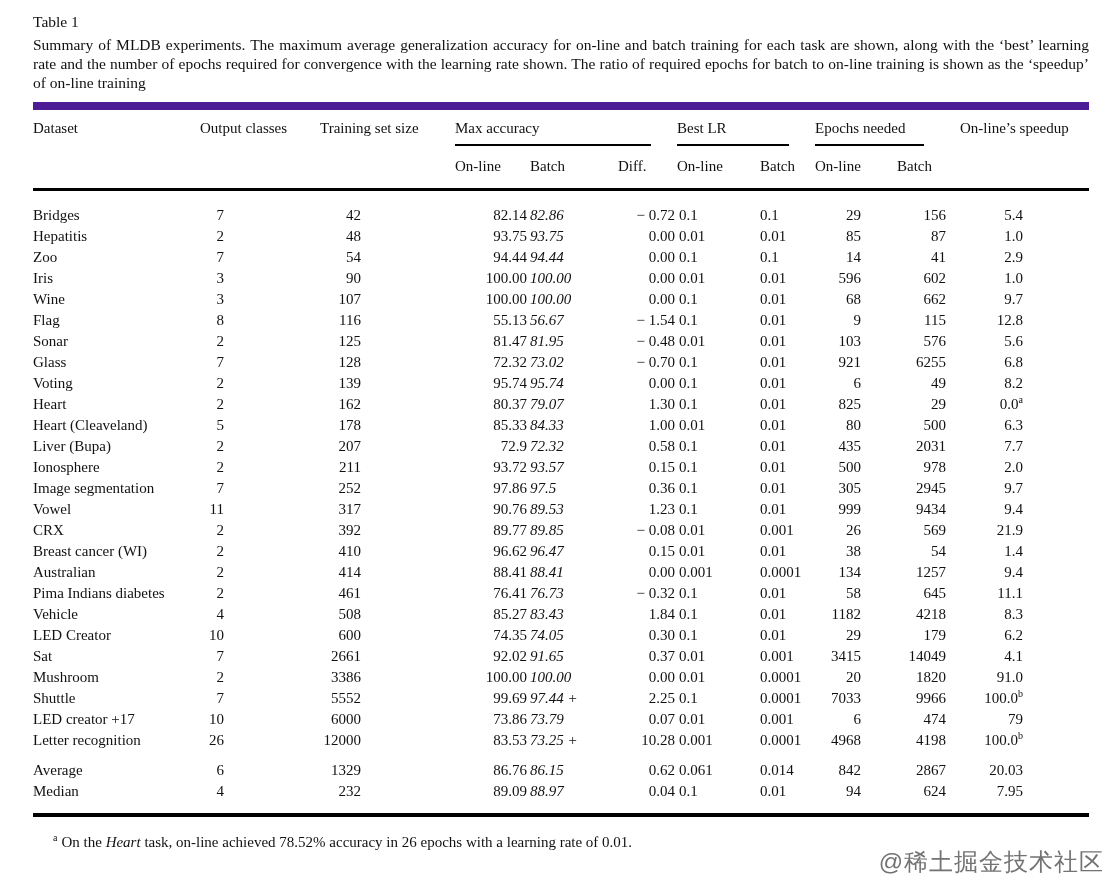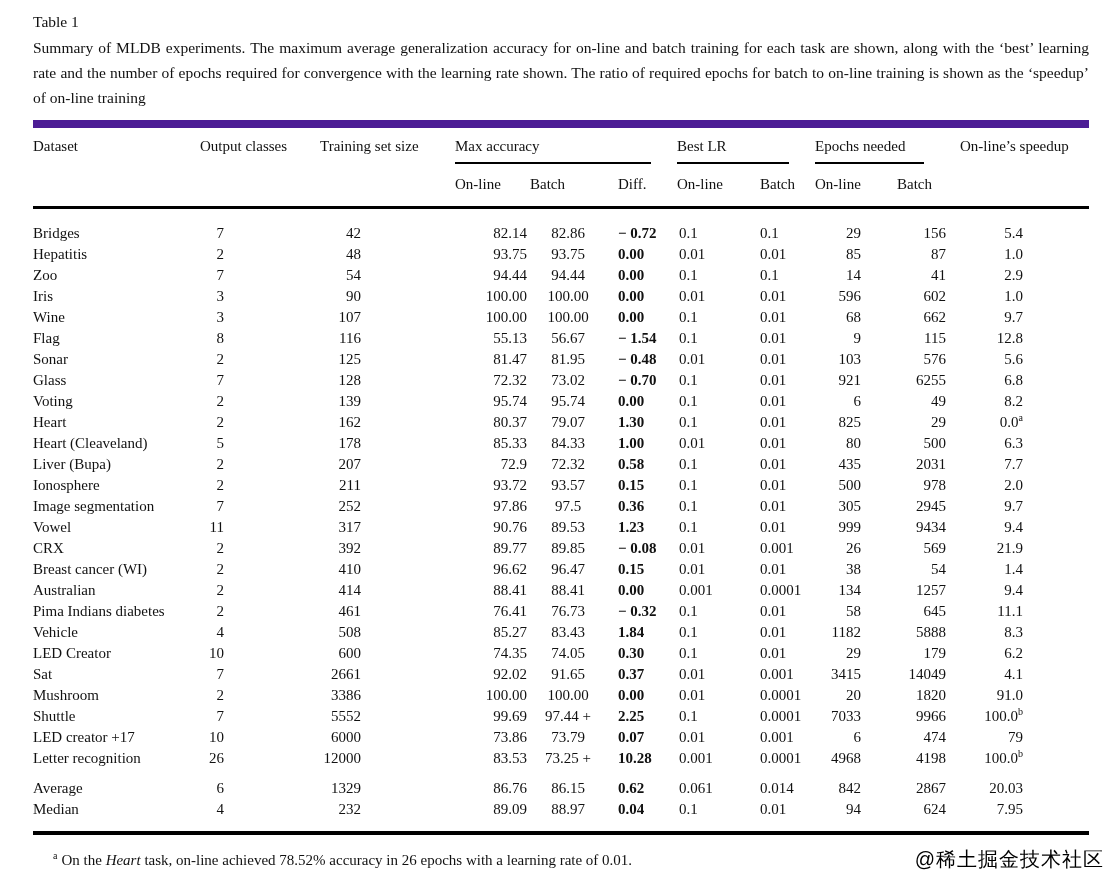--- a/index.html
+++ b/index.html
@@ -15,21 +15,21 @@
     padding: 12px 31px 0 33px;
   }
   .caption-label {
     font-size: 15.5px;
     line-height: 20px;
     margin-bottom: 3px;
   }
   .caption-text {
     margin: 0 0 10px 0;
     font-size: 15.5px;
-    line-height: 25px;
+    line-height: 19px;
     text-align: justify;
   }
   table.tbl {
     border-collapse: collapse;
     table-layout: fixed;
     width: 1056px;
     border-top: 8px solid #4c1d95;
     border-bottom: 4px solid #000;
   }
   .tbl th, .tbl td {
@@ -52,45 +52,45 @@
   thead tr.h2 th.pad-l { padding-left: 22px; }
   tbody tr.datarow td { height: 21px; line-height: 21px; }
   tbody tr.firstrow td { padding-top: 14px; margin-left: 32px; }
   tbody tr.spacer td { height: 9px; }
   tbody tr.lastrow td { padding-bottom: 11px; }
   
   td:nth-child(1)  { text-align: left; }
   td:nth-child(2)  { text-align: right; padding-right: 96px; }
   td:nth-child(3)  { text-align: right; padding-right: 94px; }
   td:nth-child(4)  { text-align: right; padding-right: 3px; }
-  td:nth-child(5)  { text-align: center; padding-right: 12px; }
-  td:nth-child(6)  { text-align: left; padding-right: 2px; font-weight: bold; }
+  td:nth-child(5)  { text-align: left; padding-right: 12px; font-style: italic; }
+  td:nth-child(6)  { text-align: right; padding-right: 2px; }
   td:nth-child(7)  { text-align: left;  padding-left: 2px; }
   td:nth-child(8)  { text-align: left; }
   td:nth-child(9)  { text-align: right; padding-right: 14px; }
   td:nth-child(10) { text-align: right; padding-right: 14px; }
   td:nth-child(11) { text-align: right; padding-right: 66px; }
   sup.marker { font-size: 10px; line-height: 0; vertical-align: super; }
   .footnotes { margin-top: 9px; width: 1056px; }
   .footnote {
     margin: 0 0 2px 0;
     font-size: 15px;
     line-height: 23px;
     text-align: justify;
     text-indent: 20px;
   }
   .footnote sup { font-size: 10px; margin-right: 4px; }
   .italic { font-style: italic; }
   .watermark {
     position: absolute;
     right: 16px;
     top: 846px;
-    font-size: 20px;
+    font-size: 24px;
     letter-spacing: 1px;
-    color: #000000;
+    color: #737373;
     font-family: "Liberation Sans", sans-serif;
   }
 </style>
 </head>
 <body>
 
 <div class="page">
 
   <div class="caption-label">Table 1</div>
   <p class="caption-text">Summary of MLDB experiments. The maximum average generalization accuracy for on-line and batch training for each task are shown, along with the ‘best’ learning rate and the number of epochs required for convergence with the learning rate shown. The ratio of required epochs for batch to on-line training is shown as the ‘speedup’ of on-line training</p>
@@ -389,21 +389,21 @@
         <tr class="datarow">
           <td>Vehicle</td>
           <td>4</td>
           <td>508</td>
           <td>85.27</td>
           <td>83.43</td>
           <td>1.84</td>
           <td>0.1</td>
           <td>0.01</td>
           <td>1182</td>
-          <td>5888</td>
+          <td>4218</td>
           <td>8.3</td>
         </tr>
         <tr class="datarow">
           <td>LED Creator</td>
           <td>10</td>
           <td>600</td>
           <td>74.35</td>
           <td>74.05</td>
           <td>0.30</td>
           <td>0.1</td>

